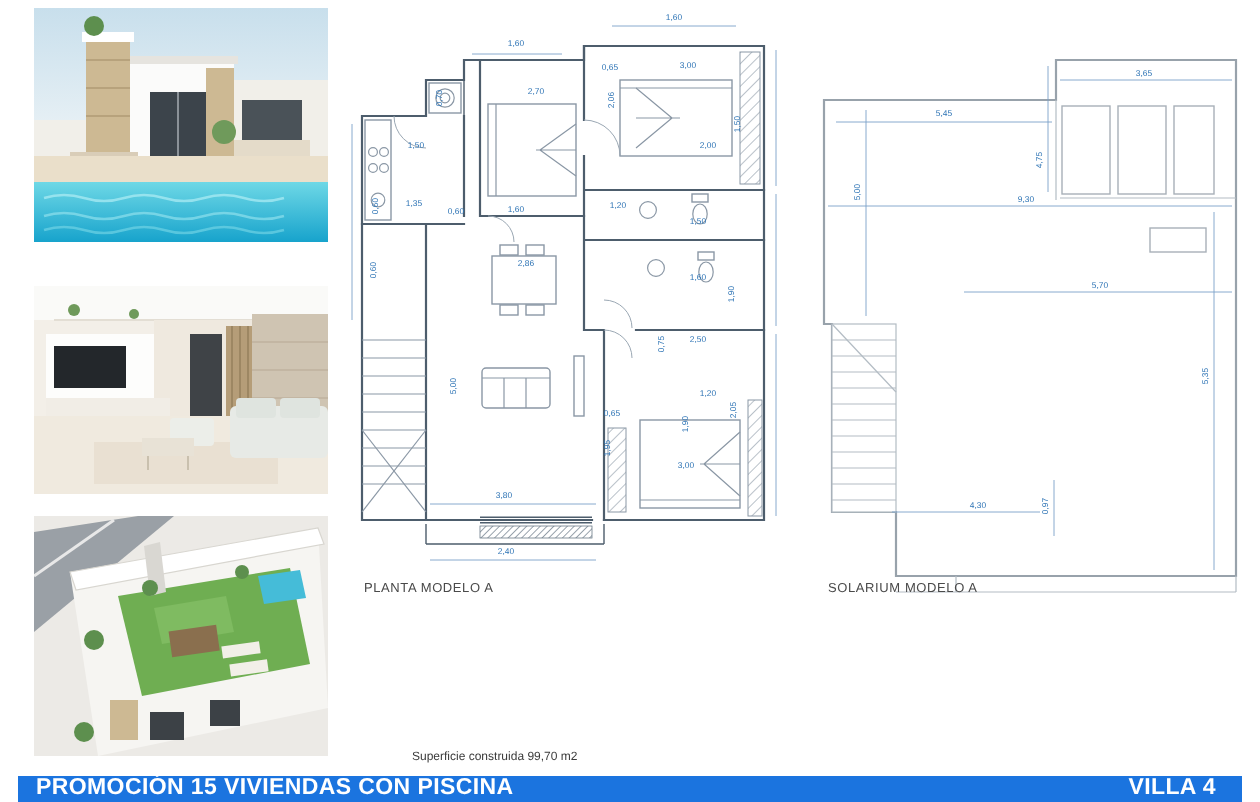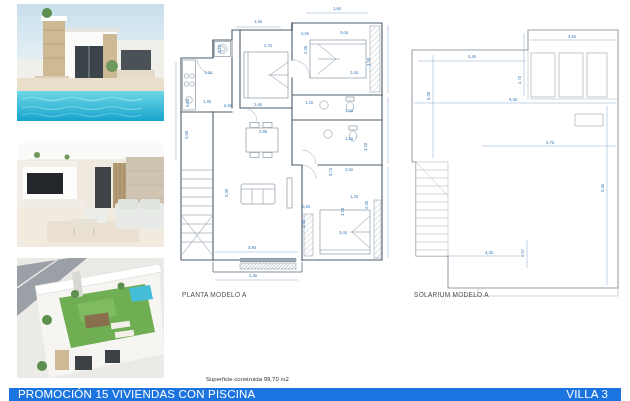--- a/index.html
+++ b/index.html
@@ -12,21 +12,21 @@
   #photo-rooftop{left:17px;top:258px;width:147px;height:120px;}
   .plansvg{position:absolute;top:0;height:310px;}
   #plan-planta{left:172px;width:228px;}
   #plan-solarium{left:400px;width:230px;}
   .plan-title{position:absolute;font-size:6.5px;color:#4a4a4a;letter-spacing:.3px;white-space:nowrap;}
   #title-planta{left:182px;top:291px;}
   #title-solarium{left:414px;top:291px;}
   .footnote{position:absolute;left:206px;top:376px;font-size:6px;color:#3a3a3a;white-space:nowrap;}
   .banner{position:absolute;left:9px;top:388px;width:612px;height:13px;background:var(--banner-bg,#1b74df);
           color:#fff;display:flex;justify-content:space-between;align-items:center;
-          padding:0 13px 0 9px;box-sizing:border-box;font-weight:normal;font-size:11.5px;
+          padding:0 13px 0 9px;box-sizing:border-box;font-weight:bold;font-size:11.5px;
           line-height:13px;letter-spacing:.2px;white-space:nowrap;}
   
   .wall{stroke:#4d5d6c;stroke-width:1.1;fill:none;stroke-linecap:square;}
   .wallthin{stroke:#4d5d6c;stroke-width:.7;fill:none;}
   .furn{stroke:#8a97a5;stroke-width:.7;fill:#ffffff;}
   .furnline{stroke:#8a97a5;stroke-width:.6;fill:none;}
   .arc{stroke:#9aa7b3;stroke-width:.5;fill:none;}
   .dimline{stroke:#7aa0c8;stroke-width:.45;fill:none;}
   .dim{font-family:"Liberation Sans",sans-serif;font-size:4.2px;fill:#2e74b5;text-anchor:middle;}
   .swall{stroke:#98a2ab;stroke-width:1.1;fill:none;}
@@ -317,16 +317,16 @@
       <text x="489" y="254" class="dim">4,30</text>
       <text x="524" y="253" class="dim" transform="rotate(-90 524 253)">0,97</text>
     </svg>
 
   <div class="plan-title" id="title-planta">PLANTA MODELO A</div>
   <div class="plan-title" id="title-solarium">SOLARIUM MODELO A</div>
   <div class="footnote">Superficie construida 99,70 m2</div>
 
   <div class="banner">
     <span>PROMOCIÓN 15 VIVIENDAS CON PISCINA</span>
-    <span>VILLA 3</span>
+    <span>VILLA 4</span>
   </div>
 
 </div>
 
 </body></html>

